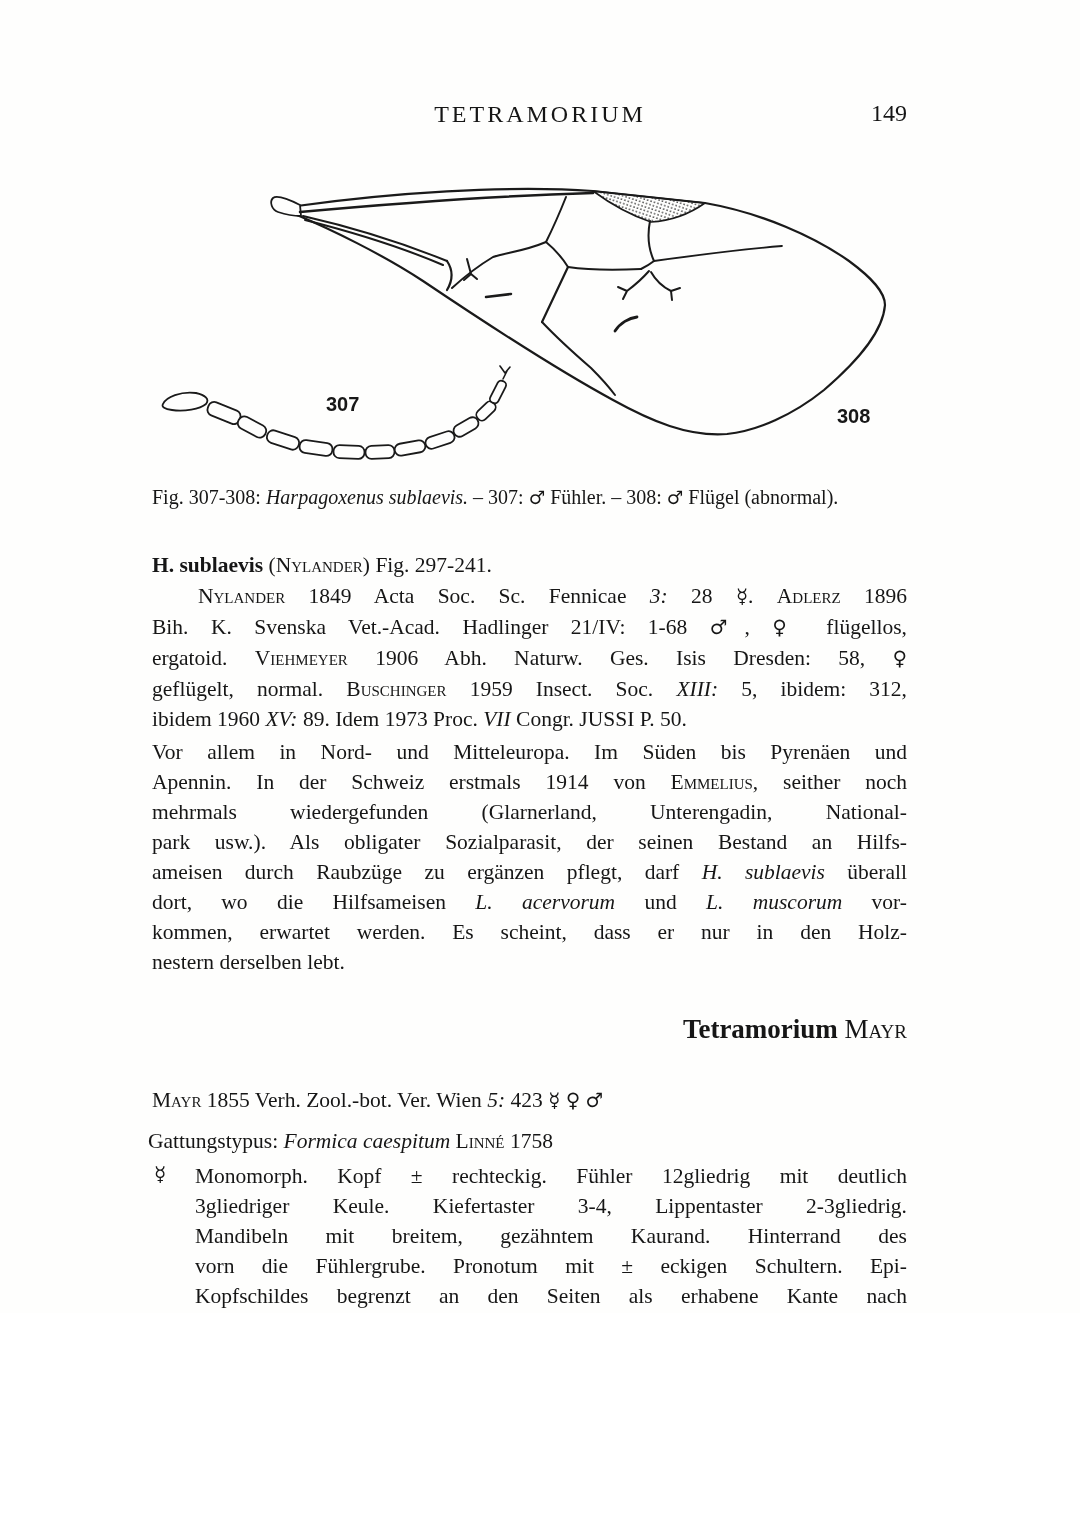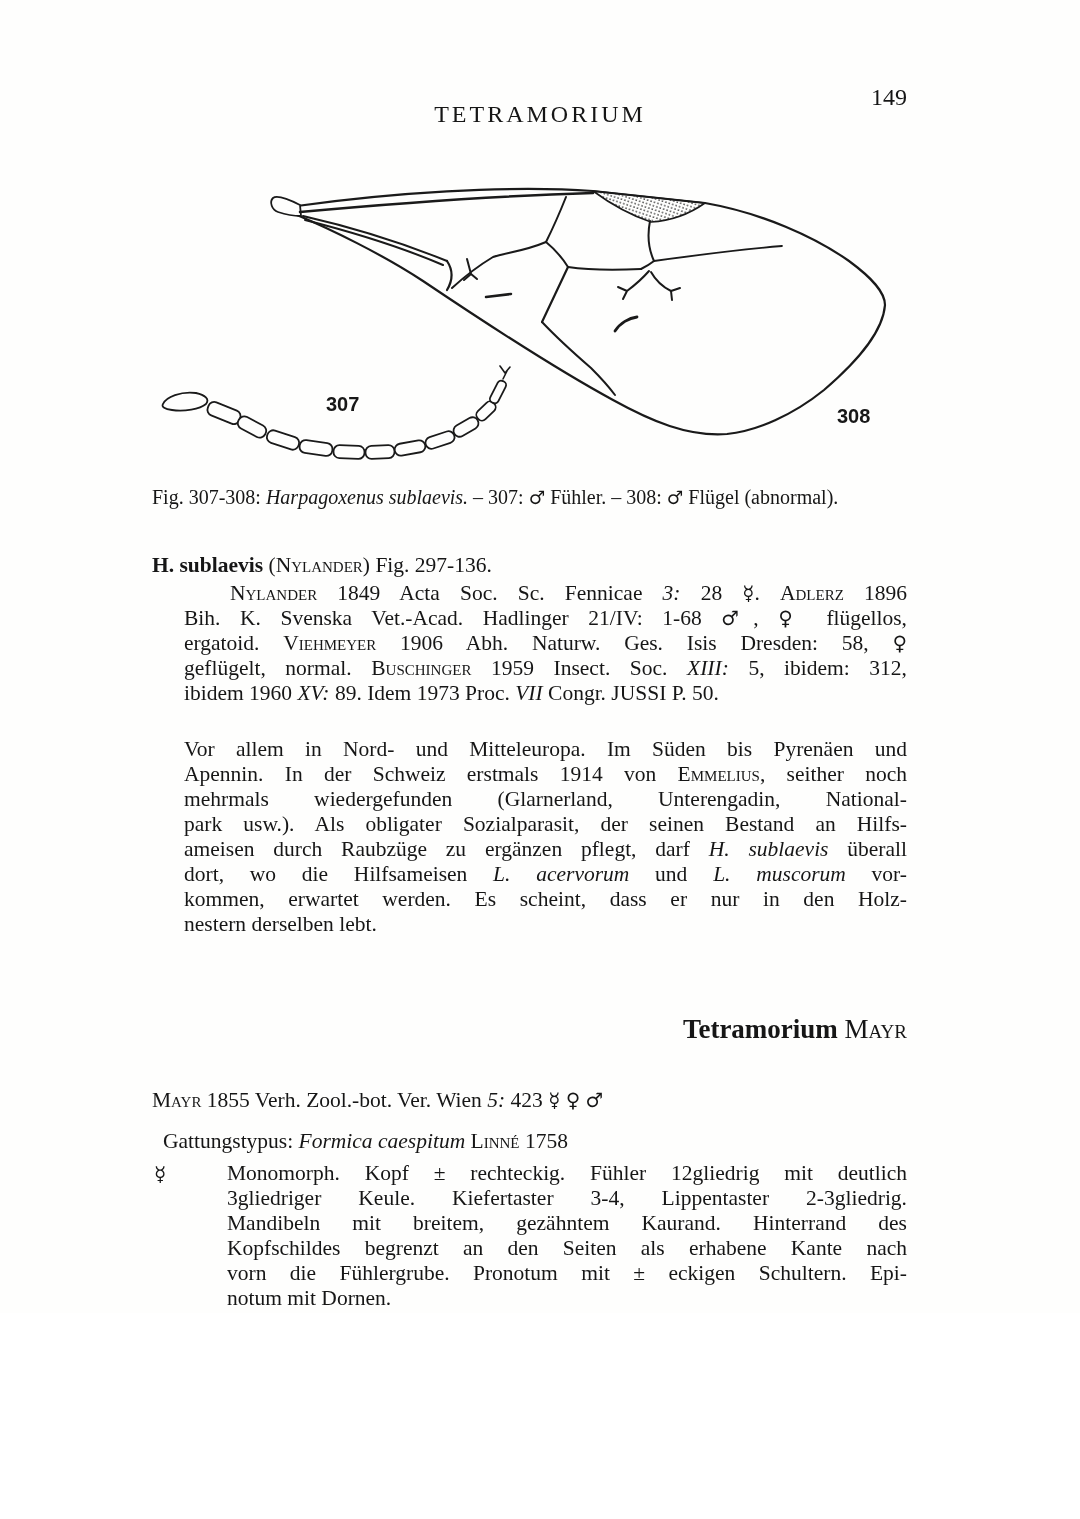--- a/index.html
+++ b/index.html
@@ -2,33 +2,33 @@
 <html><head>
 <meta charset="utf-8">
 <style>
   html,body{margin:0;padding:0;background:#ffffff;}
   .page{
     position:relative;width:1080px;height:1313px;background:#fefefd;
     font-family:"Liberation Serif",serif;color:#161616;overflow:hidden;
   }
   .abs{position:absolute;}
   .header-title{top:101px;left:0;width:100%;text-align:center;font-size:24px;letter-spacing:3px;}
-  .page-num{top:84px;right:173px;font-size:24px;}
+  .page-num{top:100px;right:173px;font-size:24px;}
   .figure-svg{left:140px;top:160px;}
   .caption{left:152px;top:484px;width:762px;font-size:20px;line-height:26px;}
   .species-heading{left:152px;top:550px;width:755px;font-size:21.5px;line-height:30px;}
   .refs{left:152px;top:581px;width:755px;font-size:21.5px;}
   .dist{left:152px;top:737px;width:755px;font-size:21.5px;}
   .genus-heading{left:152px;top:1012px;width:755px;text-align:right;font-size:27px;line-height:34px;}
   .syn{left:152px;top:1085px;width:755px;font-size:21.5px;line-height:30px;}
-  .gatt{left:163px;top:1126px;width:755px;font-size:21.5px;line-height:30px;}
+  .gatt{left:148px;top:1126px;width:755px;font-size:21.5px;line-height:30px;}
   .desc{left:152px;top:1161px;width:755px;font-size:21.5px;}
   .desc-marker{position:absolute;left:2px;top:1px;font-family:"DejaVu Sans",sans-serif;font-size:20px;}
   .desc-lines{margin-left:43px;}
-  .tline{line-height:25px;text-align:justify;text-align-last:justify;margin-left:32px;}
+  .tline{line-height:30px;text-align:justify;text-align-last:justify;}
   .tline.last{text-align-last:left;}
   .refs .tline:first-child{text-indent:46px;}
   .s-it{font-style:italic;}
   .s-b{font-weight:bold;}
   .s-sc{font-variant:small-caps;}
   .s-sym{font-family:"DejaVu Sans",sans-serif;font-size:0.92em;}
   .genus-heading .s-b{font-weight:bold;}
   svg text{font-family:"Liberation Sans",sans-serif;font-weight:bold;fill:#181818;}
 </style>
 </head>
@@ -100,21 +100,21 @@
 
       <path fill="none" stroke-width="1.6" d="M 503,379 L 507,371 M 505,373 L 500,366 M 505,373 L 510,367"></path>
     </g>
 
     <text x="326" y="411" font-size="20">307</text>
     <text x="837" y="423" font-size="20">308</text>
   </svg>
 
   <div class="abs caption"><span class="seg">Fig. 307-308: </span><span class="seg s-it">Harpagoxenus sublaevis.</span><span class="seg"> – 307: </span><span class="seg s-sym">♂</span><span class="seg"> Fühler. – 308: </span><span class="seg s-sym">♂</span><span class="seg"> Flügel (abnormal).</span></div>
 
-  <div class="abs species-heading"><span class="seg s-b">H. sublaevis</span><span class="seg"> (</span><span class="seg s-sc">Nylander</span><span class="seg">) Fig. 297-136.</span></div>
+  <div class="abs species-heading"><span class="seg s-b">H. sublaevis</span><span class="seg"> (</span><span class="seg s-sc">Nylander</span><span class="seg">) Fig. 297-241.</span></div>
 
   <div class="abs refs">
       <div class="tline"><span class="seg s-sc">Nylander</span><span class="seg"> 1849 Acta Soc. Sc. Fennicae </span><span class="seg s-it">3:</span><span class="seg"> 28 </span><span class="seg s-sym">☿</span><span class="seg">. </span><span class="seg s-sc">Adlerz</span><span class="seg"> 1896</span></div>
       <div class="tline"><span class="seg">Bih. K. Svenska Vet.-Acad. Hadlinger 21/IV: 1-68 </span><span class="seg s-sym">♂</span><span class="seg">, </span><span class="seg s-sym">♀</span><span class="seg"> flügellos,</span></div>
       <div class="tline"><span class="seg">ergatoid. </span><span class="seg s-sc">Viehmeyer</span><span class="seg"> 1906 Abh. Naturw. Ges. Isis Dresden: 58, </span><span class="seg s-sym">♀</span></div>
       <div class="tline"><span class="seg">geflügelt, normal. </span><span class="seg s-sc">Buschinger</span><span class="seg"> 1959 Insect. Soc. </span><span class="seg s-it">XIII:</span><span class="seg"> 5, ibidem: 312,</span></div>
       <div class="tline last"><span class="seg">ibidem 1960 </span><span class="seg s-it">XV:</span><span class="seg"> 89. Idem 1973 Proc. </span><span class="seg s-it">VII</span><span class="seg"> Congr. JUSSI P. 50.</span></div>
     </div>
 
   <div class="abs dist">
@@ -133,19 +133,19 @@
   <div class="abs syn"><span class="seg s-sc">Mayr</span><span class="seg"> 1855 Verh. Zool.-bot. Ver. Wien </span><span class="seg s-it">5:</span><span class="seg"> 423 </span><span class="seg s-sym">☿</span><span class="seg"> </span><span class="seg s-sym">♀</span><span class="seg"> </span><span class="seg s-sym">♂</span></div>
 
   <div class="abs gatt"><span class="seg">Gattungstypus: </span><span class="seg s-it">Formica caespitum</span><span class="seg"> </span><span class="seg s-sc">Linné</span><span class="seg"> 1758</span></div>
 
   <div class="abs desc">
     <span class="desc-marker">☿</span>
     <div class="desc-lines">
         <div class="tline"><span class="seg">Monomorph. Kopf ± rechteckig. Fühler 12gliedrig mit deutlich</span></div>
         <div class="tline"><span class="seg">3gliedriger Keule. Kiefertaster 3-4, Lippentaster 2-3gliedrig.</span></div>
         <div class="tline"><span class="seg">Mandibeln mit breitem, gezähntem Kaurand. Hinterrand des</span></div>
+        <div class="tline"><span class="seg">vorn die Fühlergrube. Pronotum mit ± eckigen Schultern. Epi-</span></div>
         <div class="tline"><span class="seg">Kopfschildes begrenzt an den Seiten als erhabene Kante nach</span></div>
-        <div class="tline"><span class="seg">vorn die Fühlergrube. Pronotum mit ± eckigen Schultern. Epi-</span></div>
         <div class="tline last"><span class="seg">notum mit Dornen.</span></div>
       </div>
   </div>
 
 </div>
 
 </body></html>

